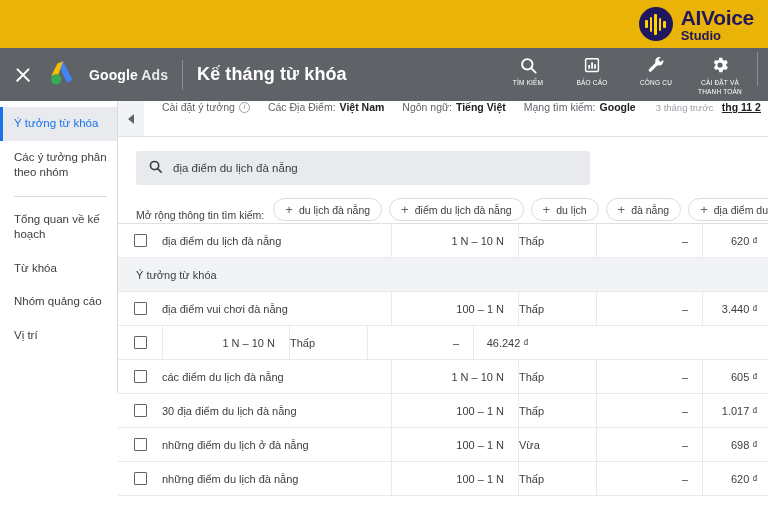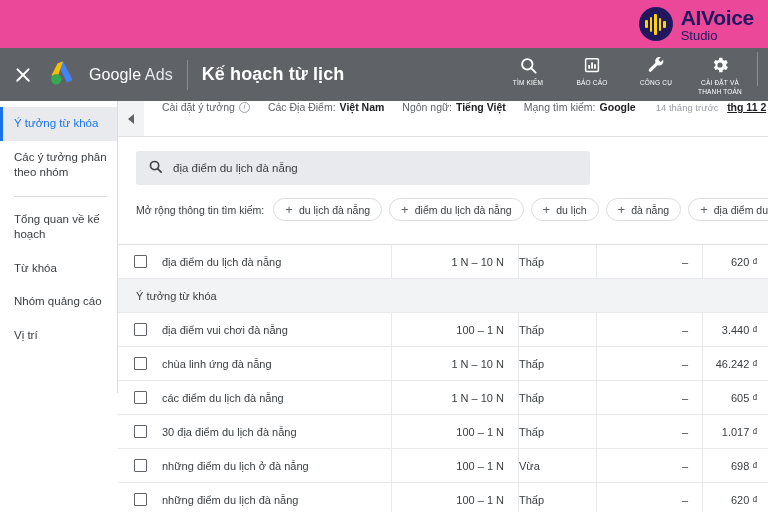--- a/index.html
+++ b/index.html
@@ -6,21 +6,21 @@
   html, body {
     width: 768px; height: 512px;
     font-family: "Liberation Sans", "DejaVu Sans", sans-serif;
     background: #ffffff;
     overflow: hidden;
   }
 
   
   .logo-band {
     height: 48px; width: 100%;
-    background: #ec4899;
+    background: #eab308;
     display: flex; align-items: center; justify-content: flex-end;
     padding-right: 14px;
   }
   .aivoice { display: flex; align-items: center; gap: 8px; }
   .aivoice-mark {
     width: 34px; height: 34px; border-radius: 50%;
     background: #21175e;
     display: flex; align-items: center; justify-content: center; gap: 2px;
   }
   .aivoice-mark i { display: block; width: 2.5px; background: #ffd400; border-radius: 1px; }
@@ -28,21 +28,21 @@
   .aivoice-mark i:nth-child(2) { height: 15px; }
   .aivoice-mark i:nth-child(3) { height: 21px; }
   .aivoice-mark i:nth-child(4) { height: 13px; }
   .aivoice-mark i:nth-child(5) { height: 7px; }
   .aivoice-text { line-height: 1; }
   .aivoice-text .t1 {
     font-size: 21px; font-weight: bold; color: #21175e; letter-spacing: -0.3px;
     display: block;
   }
   .aivoice-text .t2 {
-    font-size: 13px; font-weight: normal; color: #21175e; display: block; margin-top: 1px;
+    font-size: 13px; font-weight: bold; color: #21175e; display: block; margin-top: 1px;
   }
 
   
   .gads-header {
     height: 53px; width: 100%;
     background: #5f6368;
     display: flex; align-items: center;
     padding: 0 10px 0 12px;
     color: #ffffff;
   }
@@ -50,21 +50,21 @@
     width: 22px; height: 22px; position: relative; cursor: pointer; flex: none;
   }
   .close-x::before, .close-x::after {
     content: ""; position: absolute; left: 2px; top: 10px;
     width: 18px; height: 2.4px; background: #fff; border-radius: 1px;
   }
   .close-x::before { transform: rotate(45deg); }
   .close-x::after { transform: rotate(-45deg); }
   .gads-logo { margin-left: 14px; flex: none; }
   .gads-name {
-    margin-left: 11px; font-size: 16px; color: #ffffff; letter-spacing: 0.1px; flex: none;
+    margin-left: 11px; font-size: 14px; color: #ffffff; letter-spacing: 0.1px; flex: none; font-weight: bold;
   }
   .gads-name .light { color: #e8eaed; }
   .hdr-divider {
     width: 1px; height: 30px; background: #8a8d91; margin: 0 14px; flex: none;
   }
   .page-title {
     font-size: 18px; font-weight: bold; color: #ffffff; flex: none; letter-spacing: 0.1px;
   }
   .hdr-spacer { flex: 1; }
   .hdr-actions { display: flex; align-items: flex-start; gap: 2px; }
@@ -131,21 +131,21 @@
 
   .search-zone { padding: 14px 16px 13px 18px; }
   .search-box {
     background: #e8eaed; border-radius: 3px; height: 34px;
     display: flex; align-items: center; padding: 0 12px; width: 454px;
     cursor: text;
   }
   .search-val { font-size: 11.5px; color: #3c4043; margin-left: 10px; }
 
   .chips-row {
-    display: flex; align-items: center; padding: 0 0 23px 18px;
+    display: flex; align-items: flex-end; padding: 0 0 2px 18px;
     border-bottom: 1px solid #e0e0e0; white-space: nowrap; overflow: hidden;
   }
   .chips-label { font-size: 10.5px; color: #3c4043; flex: none; margin-right: 9px; }
   .chip {
     border: 1px solid #dadce0; border-radius: 14px; height: 23px;
     display: inline-flex; align-items: center; gap: 6px;
     padding: 0 11px; margin-right: 7px; font-size: 10.5px; color: #3c4043;
     flex: none; cursor: pointer; background: #fff;
   }
   .chip .plus { font-size: 13px; color: #5f6368; line-height: 1; }
@@ -218,21 +218,21 @@
       <circle cx="8.2" cy="19.2" r="5.2" fill="#34a853"></circle>
     </svg>
   </div>
 
   <div class="gads-name">
     <span>Google</span><span class="light"> Ads</span>
   </div>
 
   <div class="hdr-divider"></div>
 
-  <div class="page-title">Kế hoạch từ lịch</div>
+  <div class="page-title">Kế tháng từ khóa</div>
 
   <div class="hdr-spacer"></div>
 
   <div class="hdr-actions">
 
     <div class="hdr-act">
       <span class="ico">
         <svg width="19" height="19" viewBox="0 0 24 24" fill="none" stroke="#fff" stroke-width="2.4">
           <circle cx="10.5" cy="10.5" r="6.6"></circle>
             <line x1="15.4" y1="15.4" x2="21" y2="21" stroke-linecap="round"></line>
@@ -321,21 +321,21 @@
         <span>Ngôn ngữ:</span>
         <span class="v">Tiếng Việt</span>
       </div>
 
       <div class="filter-item">
         <span>Mạng tìm kiếm:</span>
         <span class="v">Google</span>
       </div>
 
       <div class="filter-date">
-        <span>14 tháng trước</span>
+        <span>3 tháng trước</span>
         <b>thg 11 2</b>
       </div>
     </div>
 
     <div class="search-zone">
       <div class="search-box">
         <span>
           <svg width="15" height="15" viewBox="0 0 24 24" fill="none" stroke="#3c4043" stroke-width="2.6">
             <circle cx="10.5" cy="10.5" r="6.6"></circle>
               <line x1="15.4" y1="15.4" x2="21" y2="21" stroke-linecap="round"></line>
@@ -395,21 +395,20 @@
         <div class="c-vol">100 – 1 N</div>
         <div class="c-comp">Thấp</div>
         <div class="c-low">–</div>
         <div class="c-high">3.440 ₫</div>
       </div>
 
       <div class="trow">
         <div class="c-check">
           <span class="cbox"></span>
         </div>
-        <div class="c-kw">chùa linh ứng đà nẵng</div>
         <div class="c-vol">1 N – 10 N</div>
         <div class="c-comp">Thấp</div>
         <div class="c-low">–</div>
         <div class="c-high">46.242 ₫</div>
       </div>
 
       <div class="trow">
         <div class="c-check">
           <span class="cbox"></span>
         </div>

